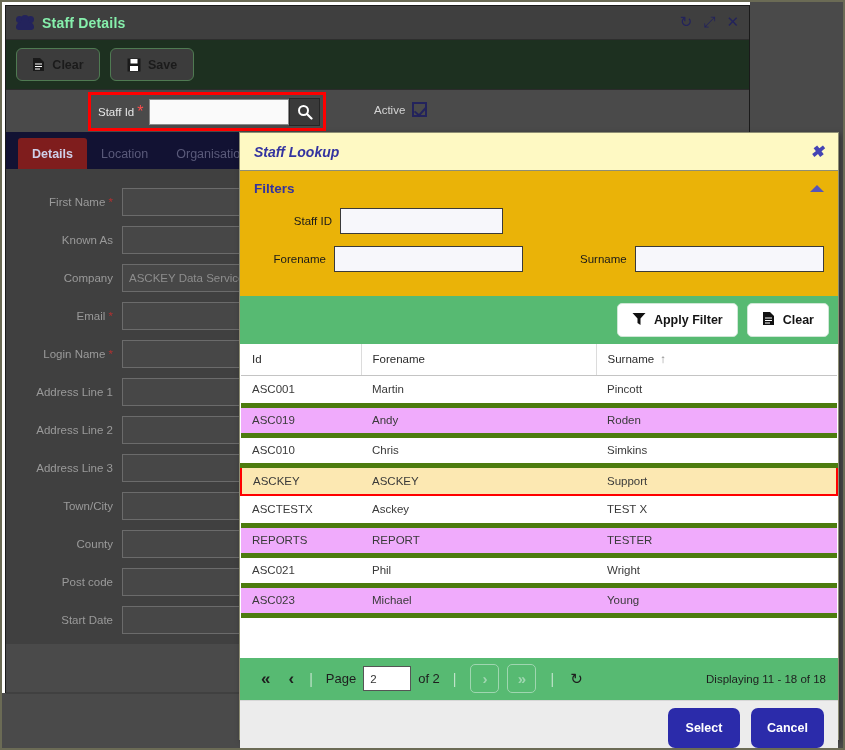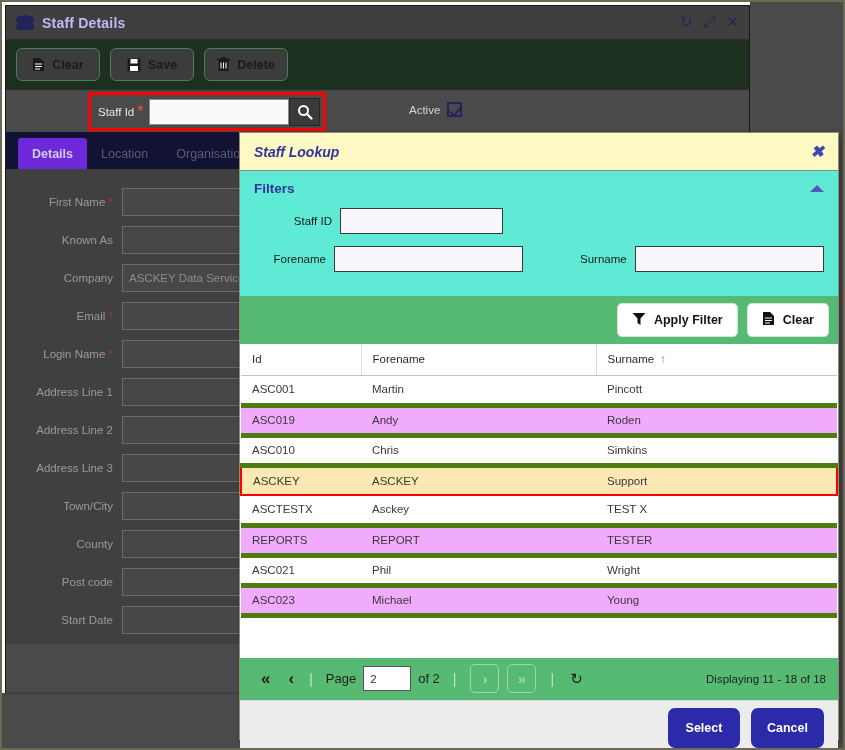--- a/index.html
+++ b/index.html
@@ -43,21 +43,21 @@
     background: #23235c;
   }
   .bg-title-icon .h1 { left: 0px; top: 1px; }
   .bg-title-icon .h2 { right: 0px; top: 1px; }
   .bg-title-icon .h3 { left: 5px; top: 0px; width: 8px; height: 8px; }
   .bg-title-icon .body {
     position: absolute; left: 0px; top: 7px; width: 18px; height: 8px;
     background: #23235c; border-radius: 5px 5px 3px 3px;
   }
   .bg-title-text {
-    color: #c4b5fd; font-size: 14px; font-weight: bold;
+    color: #86efac; font-size: 14px; font-weight: bold;
     letter-spacing: .2px;
   }
   .bg-winctrls {
     position: absolute; right: 10px; top: 8px;
     display: flex; gap: 11px; align-items: center;
     color: #23235c;
   }
   .bg-winctrls span { font-size: 15px; line-height: 1; cursor: pointer; }
 
   .bg-toolbar {
@@ -106,21 +106,21 @@
   }
   .redbox .searchbtn {
     width: 31px; height: 28px;
     background: #3a3a3a;
     border: 1px solid #262626;
     display: flex; align-items: center; justify-content: center;
     color: #ffffff;
     cursor: pointer;
   }
   .active-wrap {
-    position: absolute; left: 403px; top: 12px;
+    position: absolute; left: 368px; top: 12px;
     display: flex; align-items: center; gap: 7px;
   }
   .active-wrap .alabel { font-size: 11.5px; color: #d4d4d4; }
   .chk {
     width: 15px; height: 15px; border: 2px solid #23235c; background: #4a4a4a;
     position: relative;
   }
   .chk::after {
     content: ""; position: absolute; left: 3px; top: 0px;
     width: 5px; height: 10px; border: solid #23235c;
@@ -133,21 +133,21 @@
     display: flex; align-items: flex-end;
     padding-left: 12px;
   }
   .bg-tab {
     height: 31px; padding: 0 14px;
     display: flex; align-items: center;
     font-size: 12.5px; color: #5a5a7a;
     cursor: pointer;
   }
   .bg-tab.active {
-    background: #6d28d9; color: #cfcfe8; font-weight: bold;
+    background: #7f1d1d; color: #cfcfe8; font-weight: bold;
     border-radius: 3px 3px 0 0;
   }
 
   .bg-form {
     position: relative;
     padding: 14px 0 0 0;
     height: 525px;
     background: #404040;
   }
   .frow {
@@ -196,21 +196,21 @@
     border-bottom: 1px solid #8e8e74;
     display: flex; align-items: center; justify-content: space-between;
     padding: 0 14px;
     font-style: italic;
   }
   .dlg-title { color: #3333a0; font-size: 14px; font-weight: bold; }
   .dlg-close { color: #4444b4; font-size: 16px; font-weight: bold; cursor: pointer; }
 
   .filters {
     padding: 10px 14px 12px 14px;
-    background: #5eead4;
+    background: #eab308;
   }
   .filters-head {
     display: flex; align-items: center; justify-content: space-between;
     margin-bottom: 12px;
   }
   .filters-title { color: #3333a0; font-size: 13.5px; font-weight: bold; }
   .filters-toggle {
     width: 0; height: 0;
     border-left: 7px solid transparent;
     border-right: 7px solid transparent;
@@ -381,31 +381,20 @@
       </div>
       <div class="tb-btn">
         <span class="ico">
           <svg width="14" height="14" viewBox="0 0 14 14">
               <rect x="0.5" y="0.5" width="13" height="13" fill="#1a1a1a"></rect>
               <rect x="3.5" y="1" width="7" height="4.5" fill="#fff"></rect>
               <rect x="3" y="8" width="8" height="5" fill="#fff"></rect>
             </svg>
         </span>
         <span>Save</span>
-      </div>
-      <div class="tb-btn">
-        <span class="ico">
-          <svg width="13" height="15" viewBox="0 0 13 15">
-              <rect x="1.5" y="3" width="10" height="11" rx="1" fill="#1a1a1a"></rect>
-              <rect x="0" y="1.5" width="13" height="1.8" fill="#1a1a1a"></rect>
-              <rect x="4.5" y="0" width="4" height="1.8" fill="#1a1a1a"></rect>
-              <path d="M4 5.5v6M6.5 5.5v6M9 5.5v6" stroke="#fff" stroke-width="1"></path>
-            </svg>
-        </span>
-        <span>Delete</span>
       </div>
     </div>
 
     <div class="bg-searchrow">
       <div class="redbox">
         <span class="lbl">Staff Id</span>
         <span class="req">*</span>
         <span class="field"></span>
         <span class="searchbtn">
           <svg width="16" height="16" viewBox="0 0 16 16">

